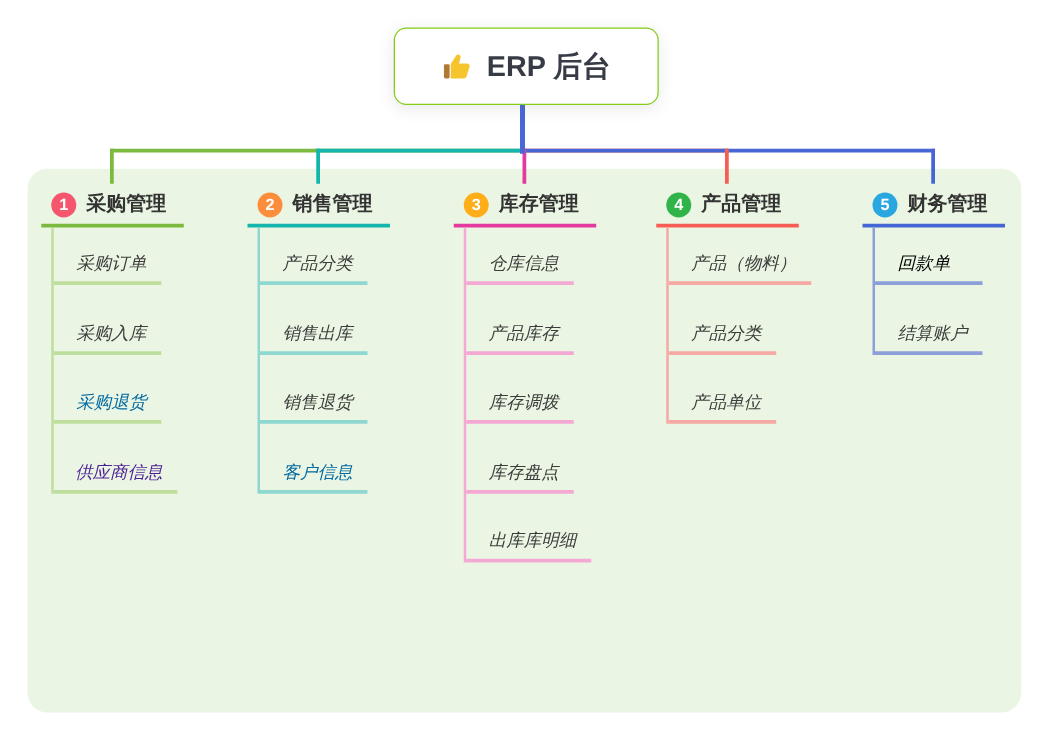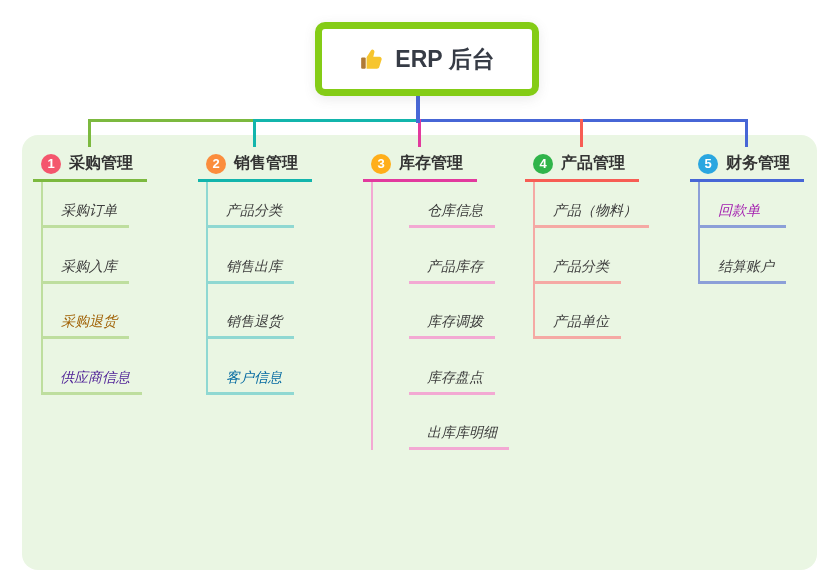--- a/index.html
+++ b/index.html
@@ -8,21 +8,21 @@
     background:#ffffff;
     font-family:"Liberation Sans","DejaVu Sans",sans-serif;
   }
   .panel {
     position:absolute; left:22px; top:135px; width:795px; height:435px;
     border-radius:16px; z-index:1;
   }
   .line { position:absolute; z-index:2; }
   .root-card {
     position:absolute; left:315px; top:22px; width:210px; height:60px;
-    background:#ffffff; border:7px solid #84cc16; border-radius:10px;
+    background:#ffffff; border:1px solid #84cc16; border-radius:10px;
     box-shadow:0 3px 12px rgba(90,90,90,0.13);
     display:flex; align-items:center; justify-content:center; gap:10px;
     font-size:23px; font-weight:600; color:#363b45; z-index:4;
   }
   .thumb { width:26px; height:26px; display:inline-flex; }
   .branches-layer { position:absolute; left:0; top:0; z-index:3; }
   .branch { position:absolute; }
   .btitle {
     display:flex; align-items:center; gap:8px;
     height:30px; box-sizing:border-box;
@@ -77,21 +77,21 @@
           <span class="badge" style="background: rgb(244, 86, 109);">1</span>
           <span>采购管理</span>
         </div>
         <div class="kids" style="border-left-color: rgb(190, 222, 158);">
           <div class="kid" style="border-bottom-color: rgb(190, 222, 158); color: rgb(60, 60, 60);">
             <span>采购订单</span>
           </div>
           <div class="kid" style="border-bottom-color: rgb(190, 222, 158); color: rgb(60, 60, 60);">
             <span>采购入库</span>
           </div>
-          <div class="kid" style="border-bottom-color: rgb(190, 222, 158); color: #a16207; justify-content: flex-end;">
+          <div class="kid" style="border-bottom-color: rgb(190, 222, 158); color: #0369a1; justify-content: flex-end;">
             <span>采购退货</span>
           </div>
           <div class="kid" style="border-bottom-color: rgb(190, 222, 158); color: #4c1d95; padding-left: 17px;">
             <span>供应商信息</span>
           </div>
         </div>
       </div>
       <div class="branch" style="left: 198px; top: 152px;">
         <div class="btitle" style="border-bottom-color: rgb(19, 181, 172); color: rgb(51, 51, 51);">
           <span class="badge" style="background: rgb(251, 141, 61);">2</span>
@@ -110,21 +110,21 @@
           <div class="kid" style="border-bottom-color: rgb(143, 216, 210); color: #0369a1;">
             <span>客户信息</span>
           </div>
         </div>
       </div>
       <div class="branch" style="left: 363px; top: 152px;">
         <div class="btitle" style="border-bottom-color: rgb(226, 58, 158); color: rgb(51, 51, 51);">
           <span class="badge" style="background: rgb(255, 174, 26);">3</span>
           <span>库存管理</span>
         </div>
-        <div class="kids" style="border-left-color: rgb(243, 169, 211); padding-left: 36px;">
+        <div class="kids" style="border-left-color: rgb(243, 169, 211);">
           <div class="kid" style="border-bottom-color: rgb(243, 169, 211); color: rgb(60, 60, 60);">
             <span>仓库信息</span>
           </div>
           <div class="kid" style="border-bottom-color: rgb(243, 169, 211); color: rgb(60, 60, 60);">
             <span>产品库存</span>
           </div>
           <div class="kid" style="border-bottom-color: rgb(243, 169, 211); color: rgb(60, 60, 60);">
             <span>库存调拨</span>
           </div>
           <div class="kid" style="border-bottom-color: rgb(243, 169, 211); color: rgb(60, 60, 60);">
@@ -151,21 +151,21 @@
             <span>产品单位</span>
           </div>
         </div>
       </div>
       <div class="branch" style="left: 690px; top: 152px;">
         <div class="btitle" style="border-bottom-color: rgb(71, 102, 214); color: rgb(51, 51, 51);">
           <span class="badge" style="background: rgb(42, 166, 224);">5</span>
           <span>财务管理</span>
         </div>
         <div class="kids" style="border-left-color: rgb(140, 159, 216);">
-          <div class="kid" style="border-bottom-color: rgb(140, 159, 216); color: #a21caf;">
+          <div class="kid" style="border-bottom-color: rgb(140, 159, 216); color: #000000;">
             <span>回款单</span>
           </div>
           <div class="kid" style="border-bottom-color: rgb(140, 159, 216); color: rgb(60, 60, 60);">
             <span>结算账户</span>
           </div>
         </div>
       </div>
     </div>
 </div>
 

